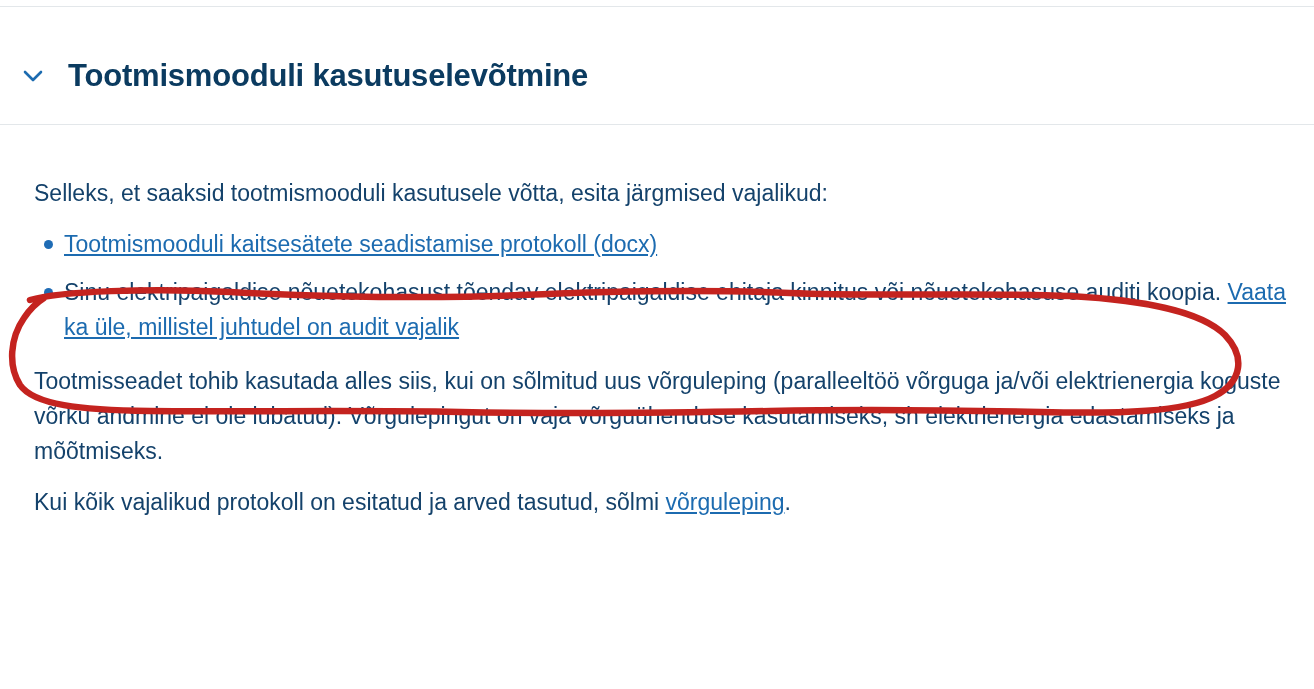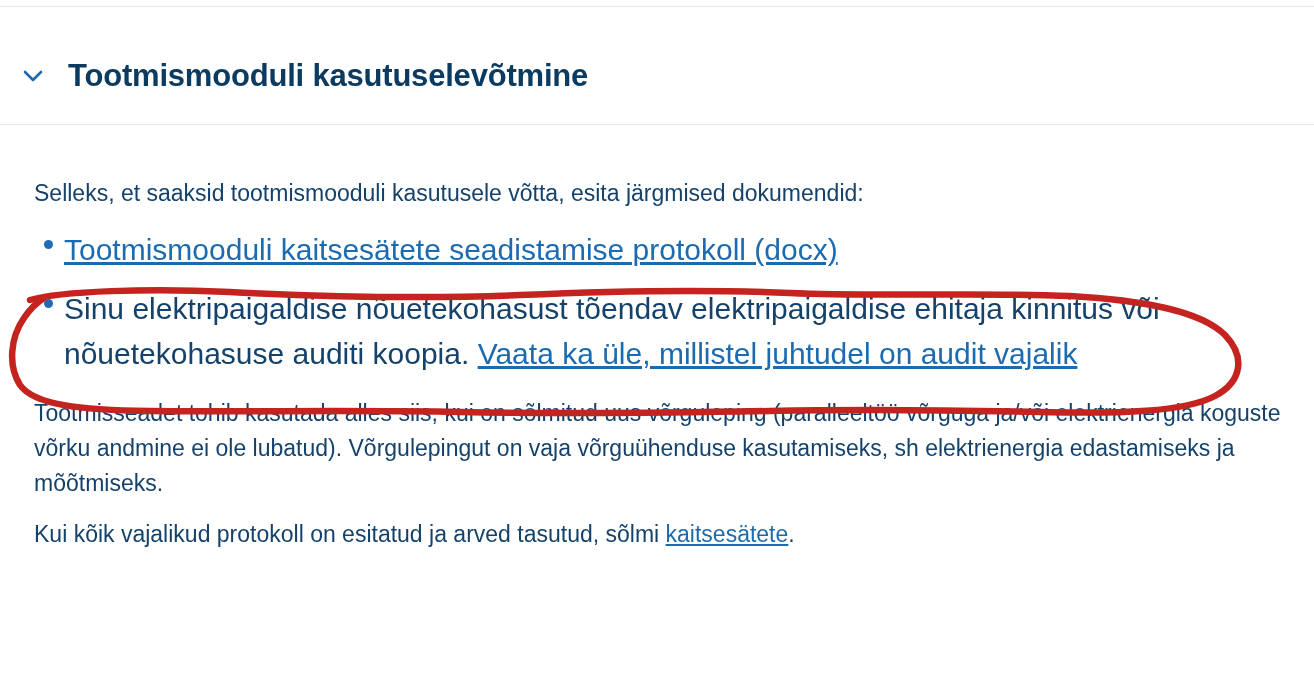--- a/index.html
+++ b/index.html
@@ -79,21 +79,21 @@
   }
   ul.doc-list {
     list-style: none;
     margin: 0 0 10px 0;
     padding: 0;
   }
   ul.doc-list li {
     position: relative;
     padding-left: 30px;
     margin-bottom: 14px;
-    font-size: 30px;
+    font-size: 23px;
     line-height: 1.5;
     color: #14426b;
   }
   ul.doc-list li .bullet {
     position: absolute;
     left: 10px;
     top: 13px;
     width: 9px;
     height: 9px;
     border-radius: 50%;
@@ -127,38 +127,38 @@
         <path d="M7 11 L15 19 L23 11" fill="none" stroke="#1c6bb0" stroke-width="2.6" stroke-linecap="round" stroke-linejoin="round"></path>
       </svg>
     </span>
     <h2 class="accordion-title">Tootmismooduli kasutuselevõtmine</h2>
   </div>
 
   <div class="header-rule"></div>
 
   <div class="content">
 
-    <p class="para">Selleks, et saaksid tootmismooduli kasutusele võtta, esita järgmised dokumendid:</p>
+    <p class="para">Selleks, et saaksid tootmismooduli kasutusele võtta, esita järgmised vajalikud:</p>
 
     <ul class="doc-list">
       <li>
         <span class="bullet"></span>
         <a class="link" href="#">Tootmismooduli kaitsesätete seadistamise protokoll (docx)</a>
       </li>
       <li>
         <span class="bullet"></span>
         <span>Sinu elektripaigaldise nõuetekohasust tõendav elektripaigaldise ehitaja kinnitus või nõuetekohasuse auditi koopia. </span><a class="link" href="#">Vaata ka üle, millistel juhtudel on audit vajalik</a>
       </li>
     </ul>
 
     <div class="spacer-1"></div>
 
     <p class="para lower">Tootmisseadet tohib kasutada alles siis, kui on sõlmitud uus võrguleping (paralleeltöö võrguga ja/või elektrienergia koguste võrku andmine ei ole lubatud). Võrgulepingut on vaja võrguühenduse kasutamiseks, sh elektrienergia edastamiseks ja mõõtmiseks.</p>
 
-    <p class="para lower"><span>Kui kõik vajalikud protokoll on esitatud ja arved tasutud, sõlmi </span><a class="link" href="#">kaitsesätete</a><span>.</span></p>
+    <p class="para lower"><span>Kui kõik vajalikud protokoll on esitatud ja arved tasutud, sõlmi </span><a class="link" href="#">võrguleping</a><span>.</span></p>
 
   </div>
 
   <svg class="annotation" viewBox="0 0 1314 689" aria-hidden="true">
     <path d="M30 300 C 60 291, 150 288, 230 292 C 330 297, 430 299, 520 295 C 610 291, 700 289, 790 293 C 880 297, 980 292, 1070 296 C 1140 300, 1200 310, 1225 335 C 1245 356, 1243 381, 1215 396 C 1185 412, 1120 414, 1040 412 C 950 410, 860 409, 770 411 C 670 413, 560 414, 460 412 C 360 410, 250 412, 150 411 C 80 410, 34 405, 20 385 C 8 366, 10 338, 24 318 C 30 309, 36 303, 44 298" fill="none" stroke="#c4231f" stroke-width="6.5" stroke-linecap="round" stroke-linejoin="round"></path>
   </svg>
 
 </div>
 
 </body></html>

